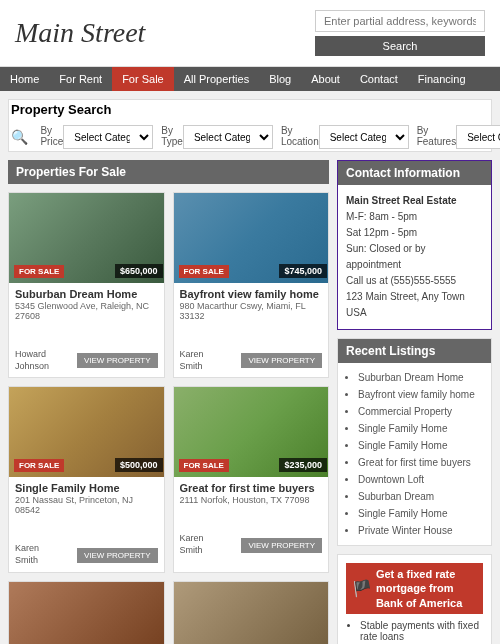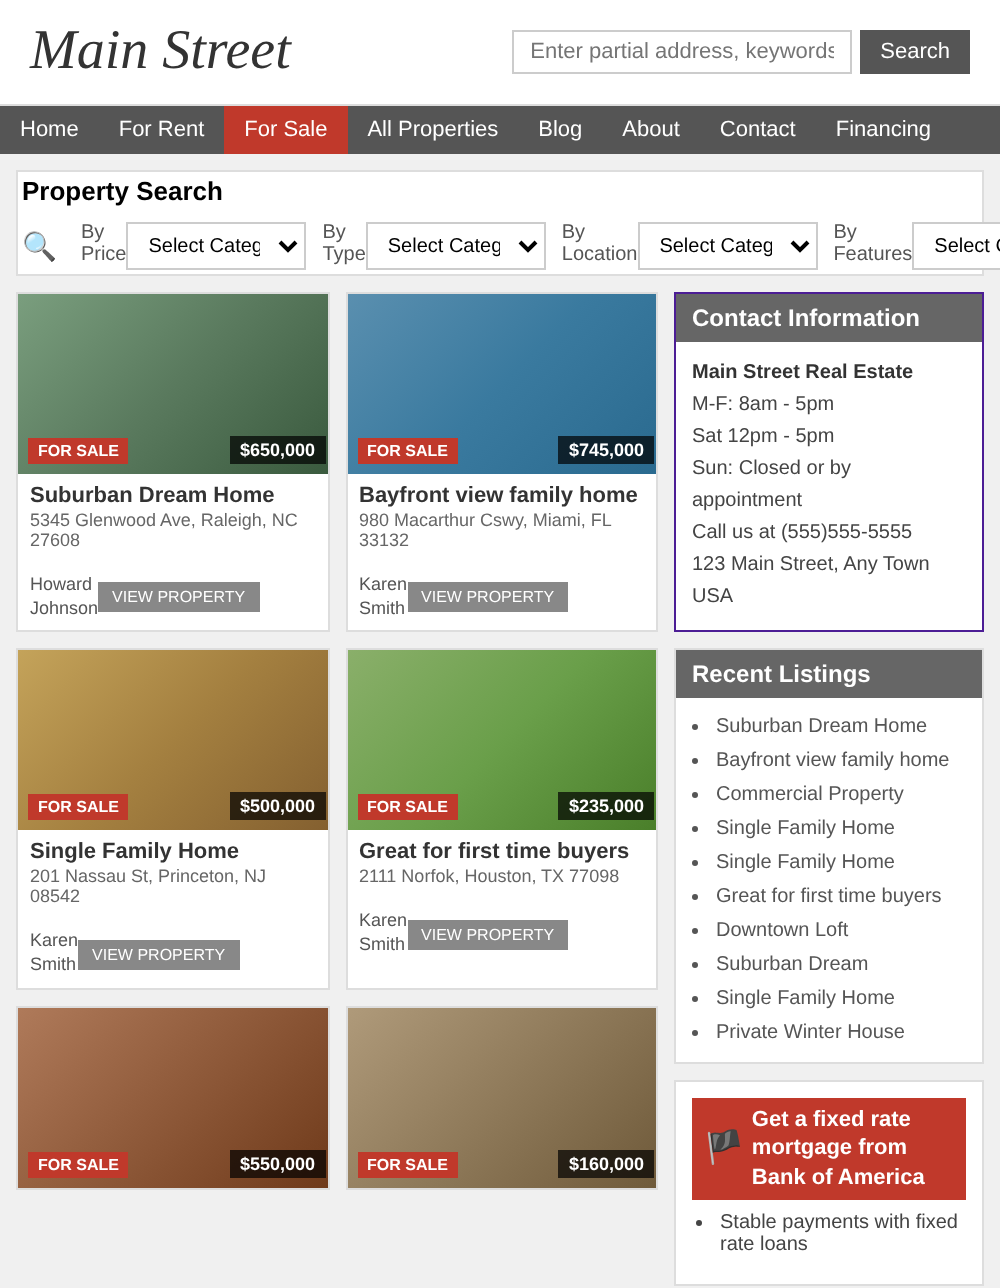--- a/index.html
+++ b/index.html
@@ -1,21 +1,21 @@
 <!DOCTYPE html>
 <html><head>
   <meta charset="utf-8">
   <style>
     * { box-sizing: border-box; margin: 0; padding: 0; }
     body { font-family: Arial, sans-serif; font-size: 12px; background: #f0f0f0; width: 500px; }
 
     
     .header { background: white; padding: 10px 15px; display: flex; justify-content: space-between; align-items: center; border-bottom: 1px solid #ddd; }
     .logo { font-family: Georgia, serif; font-style: italic; font-size: 28px; color: #333; }
-    .header-search { display: flex; gap: 4px; }
+    .header-search { display: flex; gap: 4px; flex-direction: column; }
     .header-search input { border: 1px solid #ccc; padding: 4px 8px; font-size: 11px; width: 170px; color: #999; }
     .header-search button { background: #555; color: white; border: none; padding: 4px 10px; font-size: 11px; cursor: pointer; }
 
     
     nav { background: #555; display: flex; }
     nav a { color: white; text-decoration: none; padding: 6px 10px; font-size: 11px; display: block; }
     nav a.active { background: #c0392b; }
 
     
     .property-search { background: white; margin: 8px; padding: 2px; border: 1px solid #ddd; }
@@ -37,21 +37,21 @@
 
     
     .property-grid { display: grid; grid-template-columns: 1fr 1fr; gap: 8px; }
     .property-card { background: white; border: 1px solid #ddd; }
     .property-card-img { position: relative; height: 90px; overflow: hidden; }
     .for-sale-badge { position: absolute; bottom: 5px; left: 5px; background: #c0392b; color: white; font-size: 8px; font-weight: bold; padding: 2px 5px; }
     .price-badge { position: absolute; bottom: 5px; right: 1px; background: rgba(0,0,0,0.7); color: white; font-size: 9px; font-weight: bold; padding: 2px 5px; }
     .property-card-info { padding: 5px 6px; }
     .property-title { font-size: 11px; font-weight: bold; color: #333; margin-bottom: 1px; }
     .property-address { font-size: 9px; color: #666; margin-bottom: 4px; }
-    .property-footer { display: flex; align-items: center; padding: 3px 6px 5px; }
+    .property-footer { display: flex; justify-content: space-between; align-items: center; padding: 3px 6px 5px; margin-top: 16px; }
     .agent-name { font-size: 9px; color: #555; line-height: 1.3; }
     .view-btn { background: #888; color: white; border: none; padding: 3px 7px; font-size: 8px; cursor: pointer; white-space: nowrap; }
 
     
     .contact-box { background: white; border: 1px solid #4c1d95; margin-bottom: 8px; }
     .contact-box .section-header { margin-bottom: 0; }
     .contact-content { padding: 8px; font-size: 10px; line-height: 1.6; color: #444; }
     .contact-content strong { color: #333; }
 
     .recent-listings { background: white; border: 1px solid #ddd; margin-bottom: 8px; }
@@ -126,20 +126,21 @@
         <option>Select Category</option>
       </select>
     </div>
     <button class="search-btn">Search</button>
   </div>
 </div>
 
 <div class="main-layout">
 
   <div class="properties-section">
+    <div class="section-header">Properties For Sale</div>
     <div class="property-grid" id="property-grid">
 
     <div class="property-card">
     <div class="property-card-img img-suburban1">
       <span class="for-sale-badge">FOR SALE</span>
       <span class="price-badge">$650,000</span>
     </div>
     <div class="property-card-info">
       <div class="property-title">Suburban Dream Home</div>
       <div class="property-address">5345 Glenwood Ave, Raleigh, NC 27608</div>

